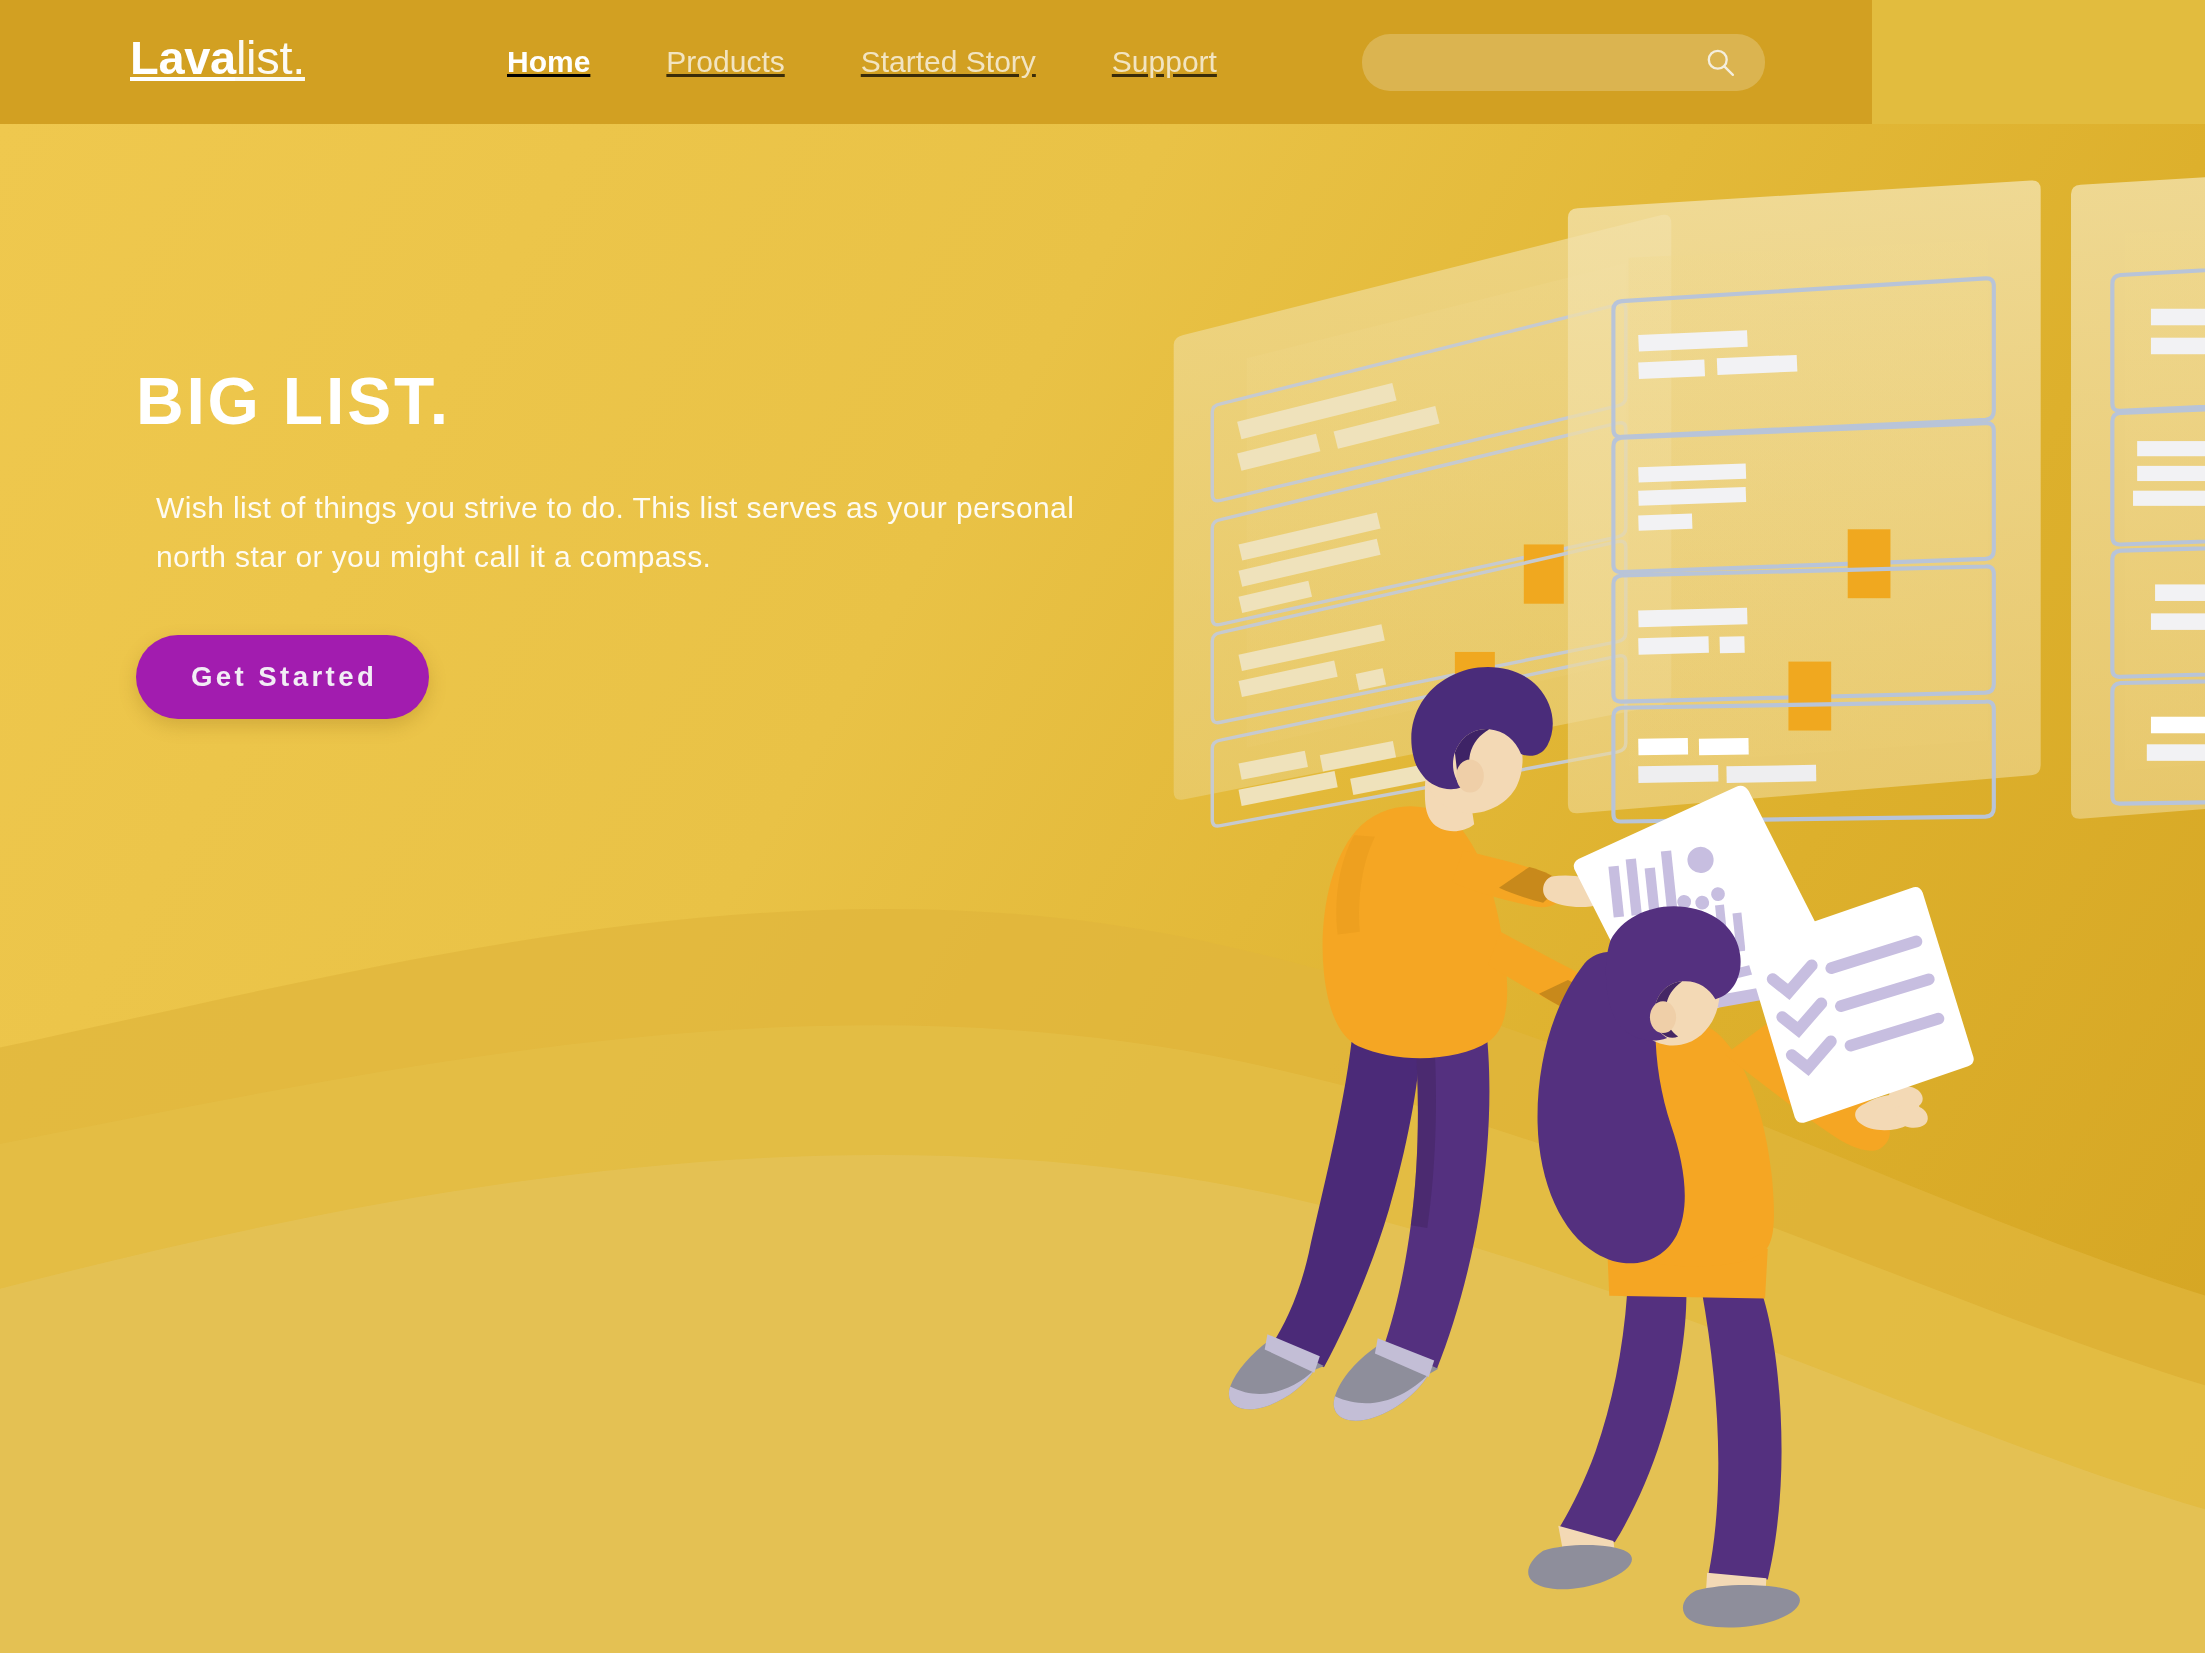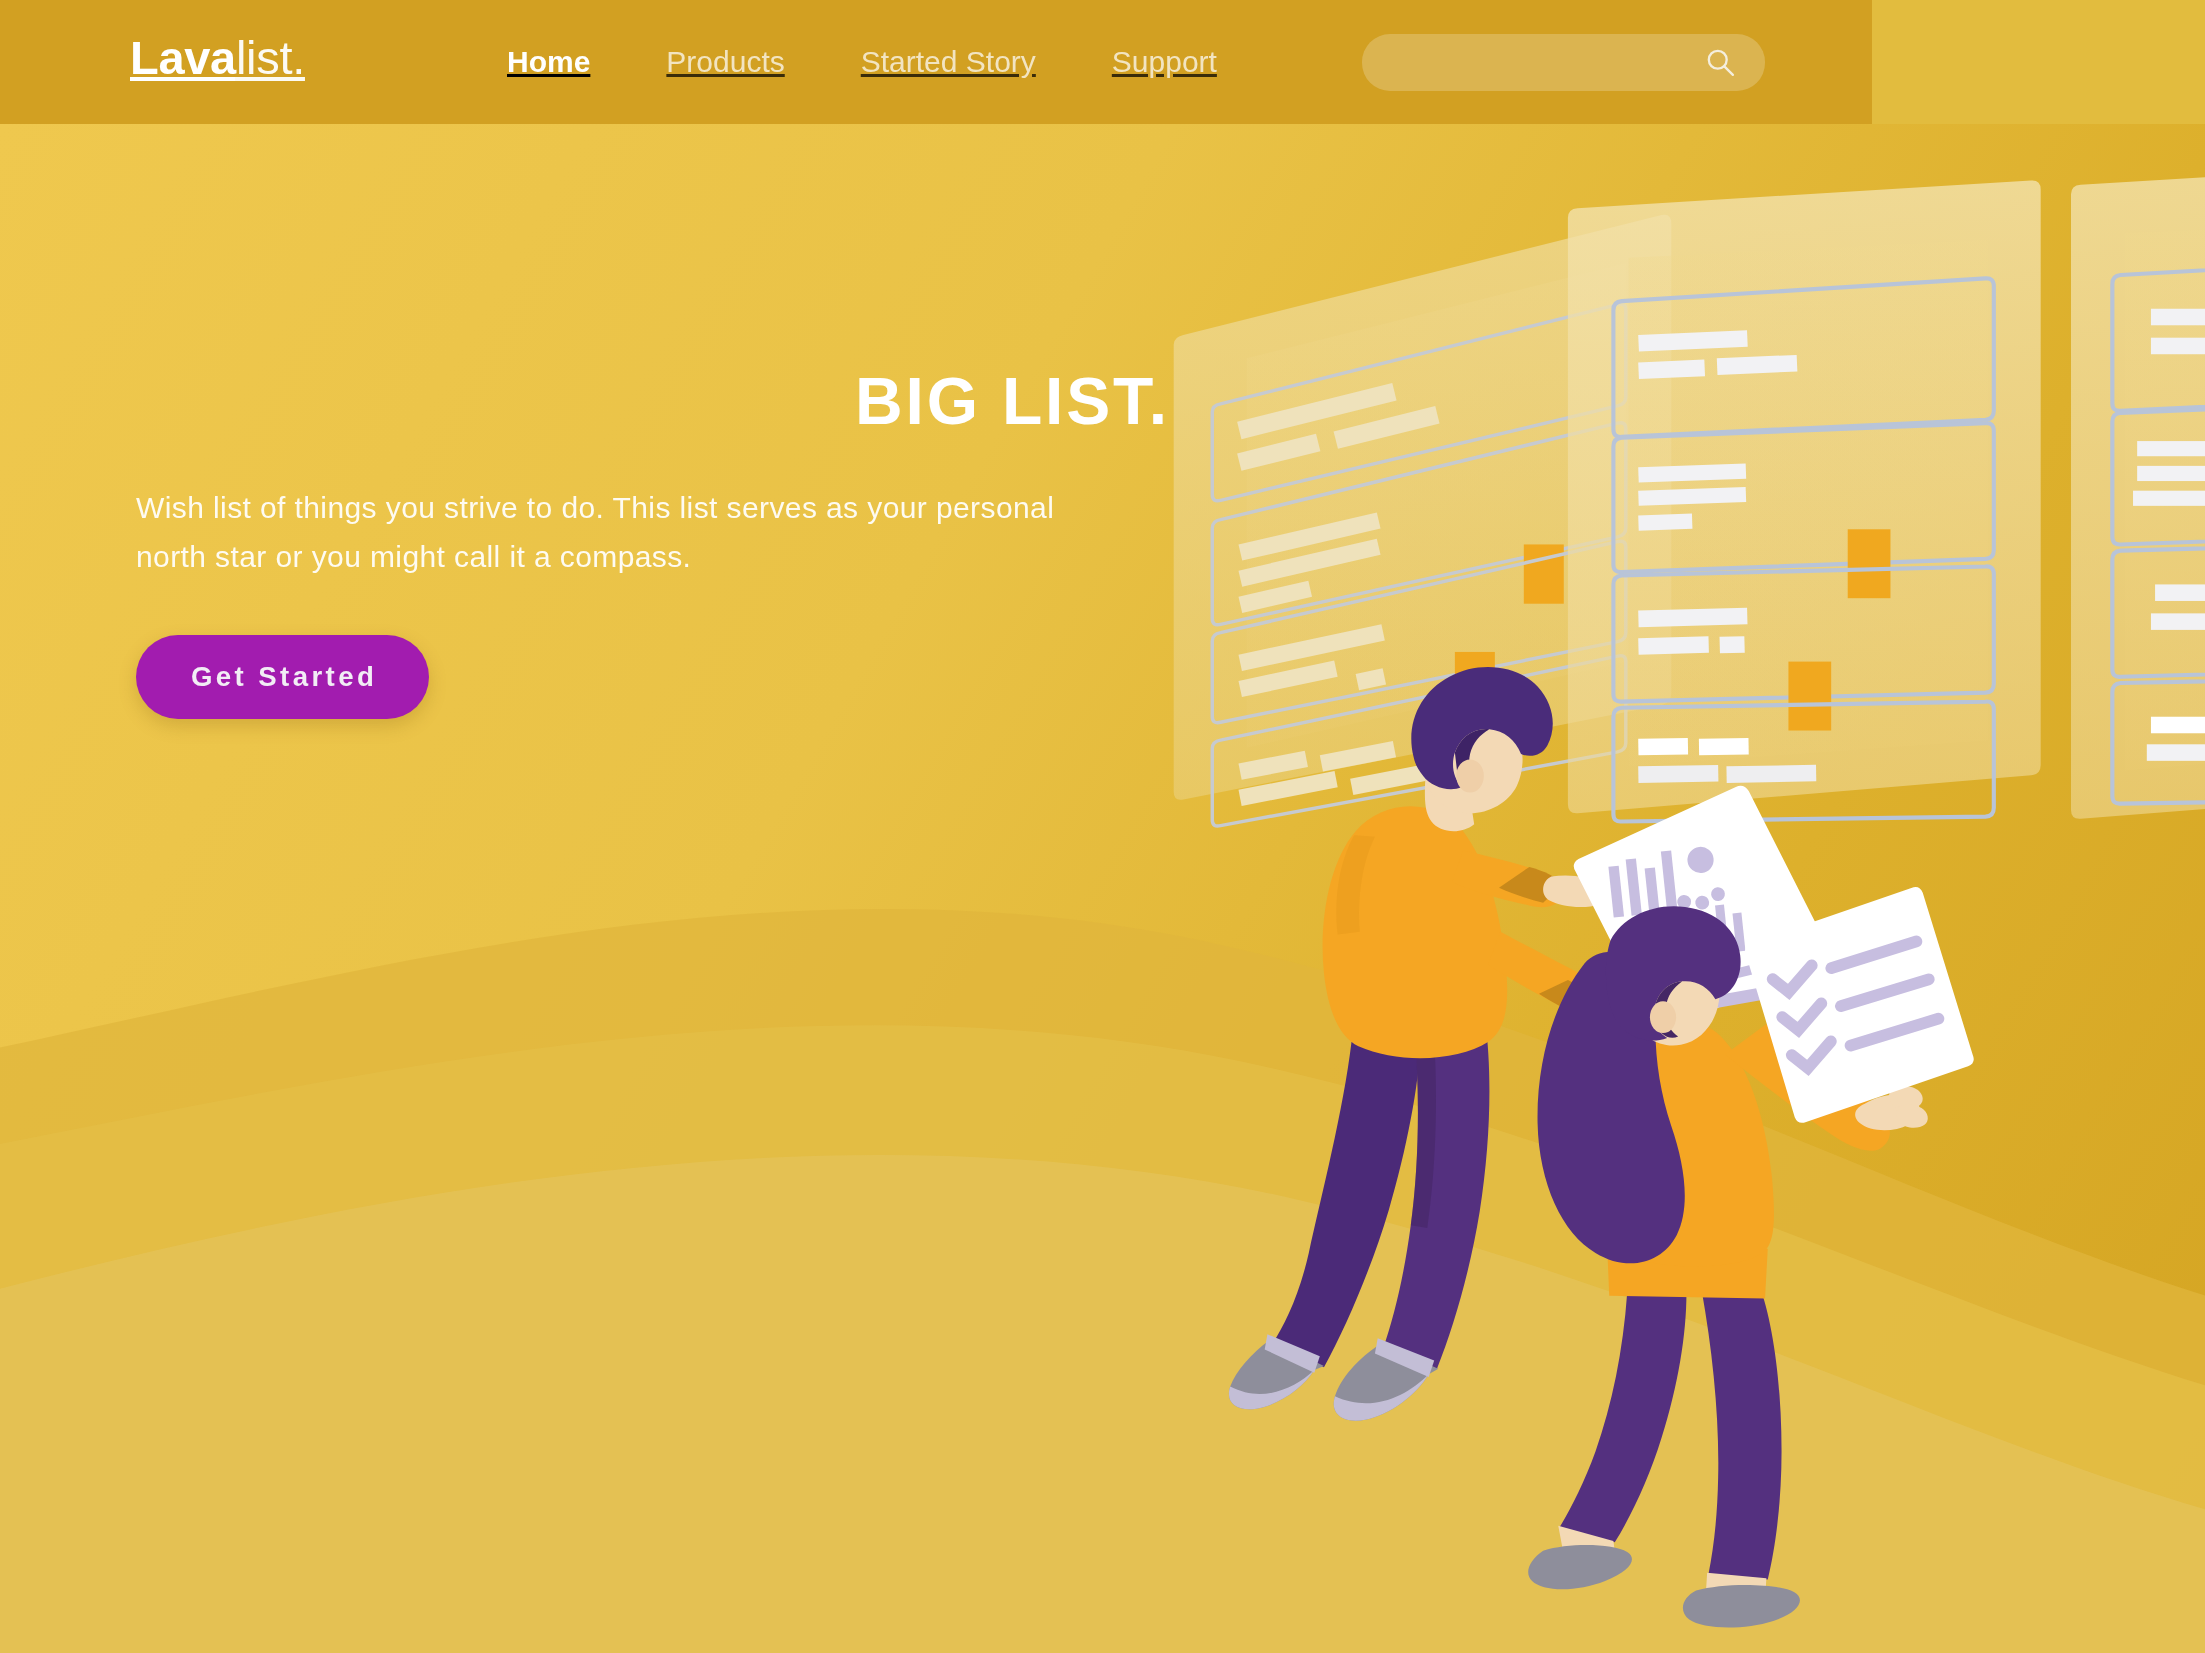--- a/index.html
+++ b/index.html
@@ -59,25 +59,26 @@
   }
   .search-input::placeholder { color:rgba(255,255,255,.55); }
   .search-icon { position:relative; margin-right:27.6px; width:33px; height:33px; z-index:2; pointer-events:none; }
 
   
   .hero-copy { position:absolute; left:136px; top:358px; width:1034px; z-index:20; }
   .headline {
     font-size:66px; line-height:1.32; font-weight:700; color:#FFFFFF;
     letter-spacing:2.8px; text-transform:uppercase;
   }
-  .headline .l2 { display:block;text-align:right; }
+  .headline .l2 { display:block; }
   .subcopy {
     margin-top:39px; font-size:30px; line-height:1.62;
     color:rgba(255,255,255,0.93); font-weight:300; letter-spacing:0.4px;
     max-width:958px;
+    margin-left:20px;
   }
   .cta {
     margin-top:54px; display:inline-block;
     background:#a21caf; color:#F2EDF5;
     font-size:27.6px; font-weight:700; letter-spacing:3.4px;
     padding:26px 52px 26px 55px; border:none; border-radius:48px;
     cursor:pointer; font-family:"Liberation Sans", sans-serif;
     box-shadow:0 6.9px 18px rgba(120,80,10,.22);
   }
 

